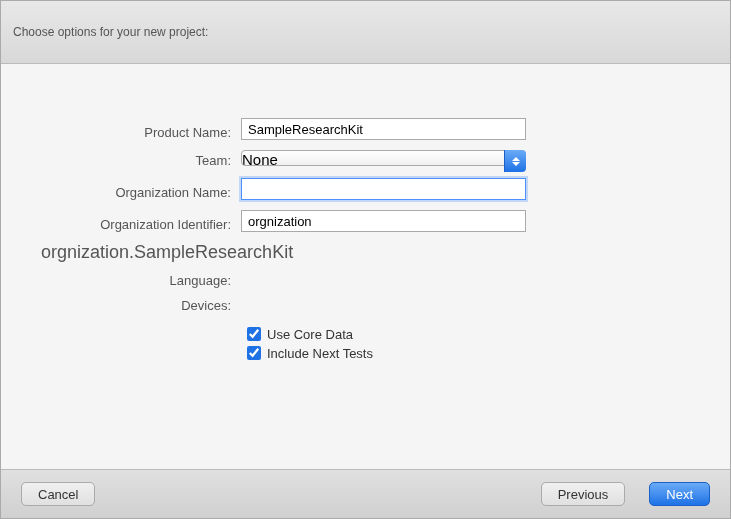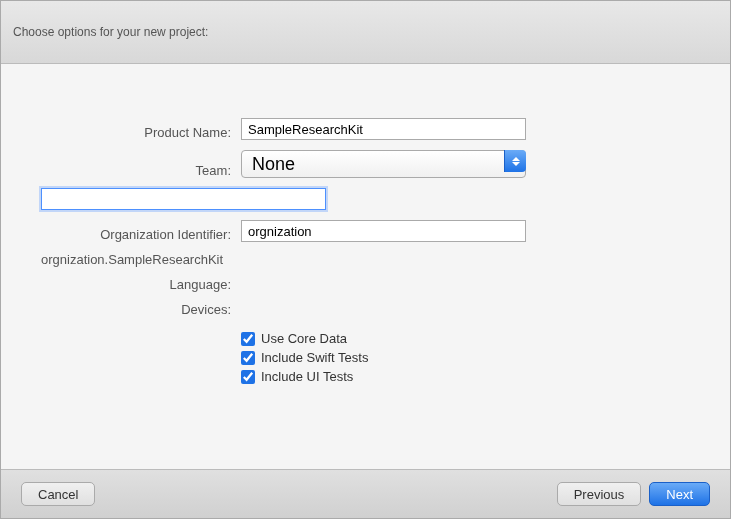--- a/index.html
+++ b/index.html
@@ -78,25 +78,25 @@
     }
 
     .select-wrapper {
       position: relative;
       width: 100%;
       max-width: 285px;
     }
 
     select {
       width: 100%;
-      height: 28px;
+      height: 16px;
       border: 1px solid #aaa;
       border-radius: 4px;
-      padding: 0 24px 0 10px;
-      font-size: 18px;
+      padding: 0 24px 0 0;
+      font-size: 15px;
       background: linear-gradient(to bottom, #fff, #f0f0f0);
       appearance: none;
       -webkit-appearance: none;
       cursor: pointer;
       outline: none;
     }
 
     .select-arrow {
       position: absolute;
       right: 0;
@@ -130,34 +130,35 @@
 
     .arrow-down {
       width: 0;
       height: 0;
       border-left: 4px solid transparent;
       border-right: 4px solid transparent;
       border-top: 4px solid white;
     }
 
     .static-text {
-      font-size: 13px;
+      font-size: 18px;
       color: #555;
       padding: 2px 0;
     }
 
     .checkboxes-area {
       margin-left: 200px;
       margin-top: 4px;
     }
 
     .checkbox-row {
       display: flex;
-      align-items: flex-end;
+      align-items: flex-start;
       margin-bottom: 4px;
+      margin-left: 6px;
     }
 
     .checkbox-row input[type="checkbox"] {
       width: 14px;
       height: 14px;
       margin-right: 6px;
       accent-color: #1e72e6;
       cursor: pointer;
     }
 
@@ -191,21 +192,21 @@
 
     .btn-primary {
       background: linear-gradient(to bottom, #6aabf7, #1e72e6);
       border: 1px solid #1a60c8;
       color: white;
       font-weight: 500;
     }
 
     .btn-group {
       display: flex;
-      gap: 8px;
+      gap: 24px;
       border-radius: 9px;
     }
   </style>
 </head>
 <body>
 
 <div class="window">
   <div class="title-bar">
     <span>Choose options for your new project:</span>
   </div>
@@ -229,20 +230,21 @@
             </select>
             <div class="select-arrow">
               <div class="arrow-up"></div>
               <div class="arrow-down"></div>
             </div>
           </div>
         </div>
       </div>
 
       <div class="form-row">
+        <div class="form-label">Organization Name:</div>
         <div class="form-control">
           <input type="text" value="" style="border-color: rgb(77, 144, 254); box-shadow: rgba(77, 144, 254, 0.3) 0px 0px 0px 2px;">
         </div>
       </div>
 
       <div class="form-row">
         <div class="form-label">Organization Identifier:</div>
         <div class="form-control">
           <input type="text" value="orgnization" style="">
         </div>
@@ -262,25 +264,21 @@
         <div class="form-label">Devices:</div>
       </div>
 
       <div class="checkboxes-area">
         <div class="checkbox-row">
           <input type="checkbox" checked="" style="">
           <span class="checkbox-label">Use Core Data</span>
         </div>
         <div class="checkbox-row">
           <input type="checkbox" checked="" style="">
-          <span class="checkbox-label">Include Swift Tests</span>
-        </div>
-        <div class="checkbox-row">
-          <input type="checkbox" checked="" style="">
-          <span class="checkbox-label">Include UI Tests</span>
+          <span class="checkbox-label">Include Next Tests</span>
         </div>
       </div>
 
     </div>
   </div>
 
   <div class="bottom-bar">
     <button class="btn">Cancel</button>
     <div class="btn-group">
       <button class="btn">Previous</button>

